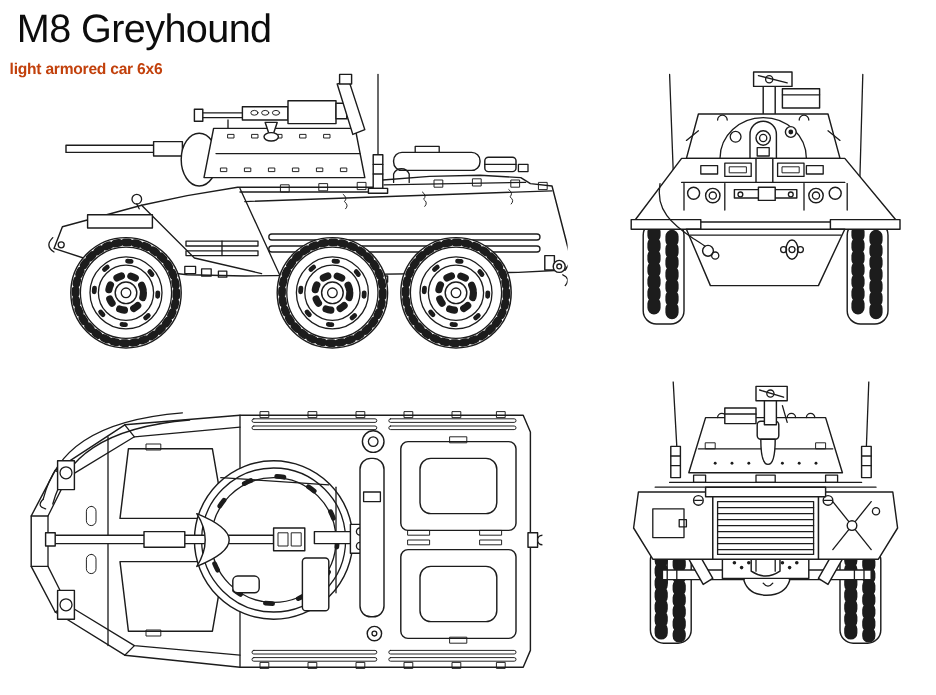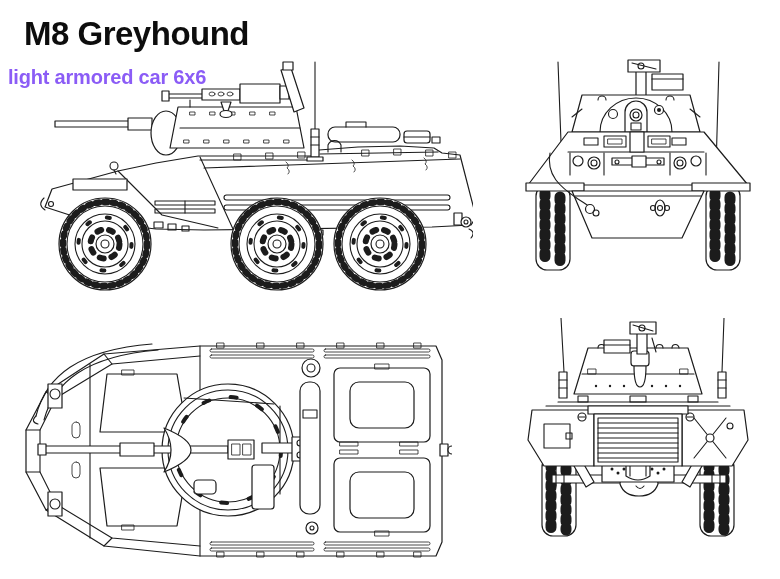--- a/index.html
+++ b/index.html
@@ -1,22 +1,22 @@
 <!DOCTYPE html>
 <html><head>
 <meta charset="utf-8">
 <style>
   html,body{margin:0;padding:0;}
   body{
     width:780px;height:579px;position:relative;background:#ffffff;
     font-family:"Liberation Sans", sans-serif;overflow:hidden;
   }
   .header{position:absolute;left:8px;top:0px;}
-  .title{font-size:33px;font-weight:700;color:#0d0d0d;letter-spacing:-0.5px;line-height:36px;margin:16px;}
-  .subtitle{font-size:20px;font-weight:700;color:#8b5cf6;letter-spacing:-0.2px;line-height:19px;margin:0;}
+  .title{font-size:33px;font-weight:400;color:#0d0d0d;letter-spacing:-0.5px;line-height:36px;margin:6px;}
+  .subtitle{font-size:13px;font-weight:700;color:#c2410c;letter-spacing:-0.2px;line-height:19px;margin:0;}
   .view{position:absolute;}
   .v-side {left:28px;  top:57px;  width:445px;height:238px;}
   .v-front{left:520px; top:57px;  width:235px;height:215px;}
   .v-top  {left:12px;  top:334px; width:440px;height:232px;}
   .v-rear {left:518px; top:318px; width:240px;height:220px;}
   svg .ln{stroke:#1c1c1c;fill:none;stroke-width:1.1;stroke-linecap:round;stroke-linejoin:round;}
   svg .fw{stroke:#1c1c1c;fill:#ffffff;stroke-width:1.2;stroke-linejoin:round;}
   svg .dk{fill:#1c1c1c;stroke:none;}
   svg .thin{stroke-width:0.8;}
 </style>

